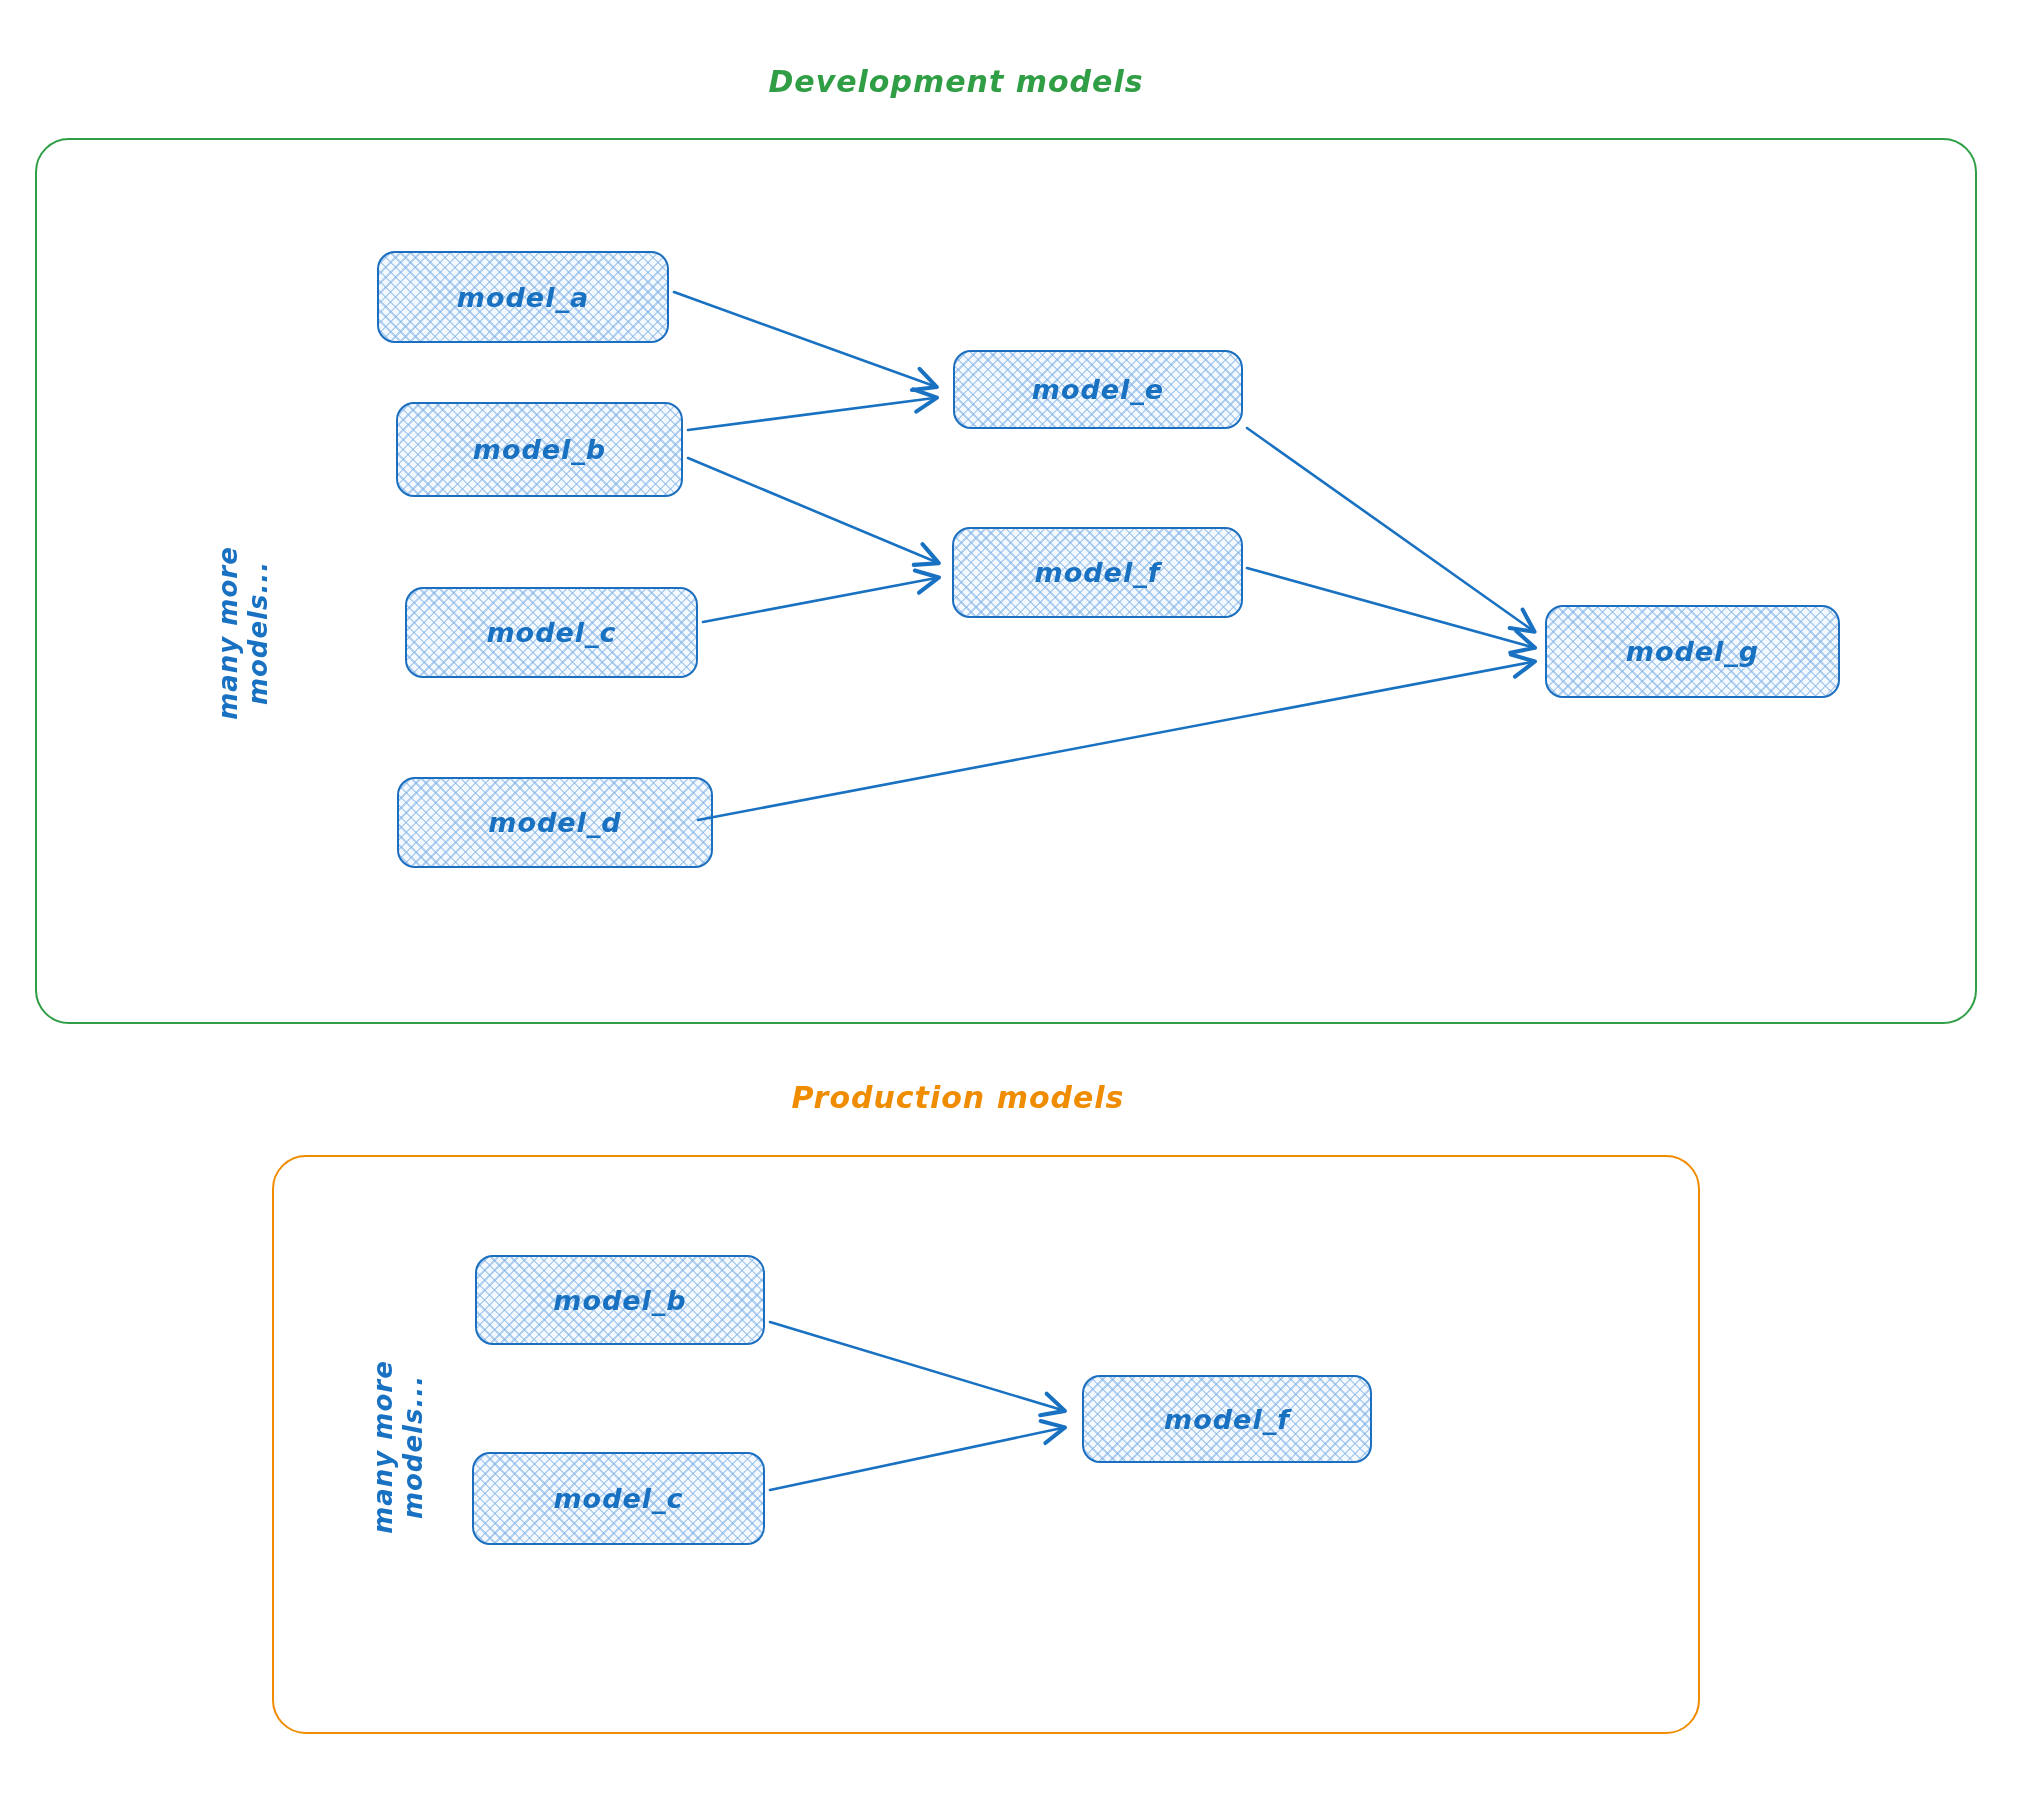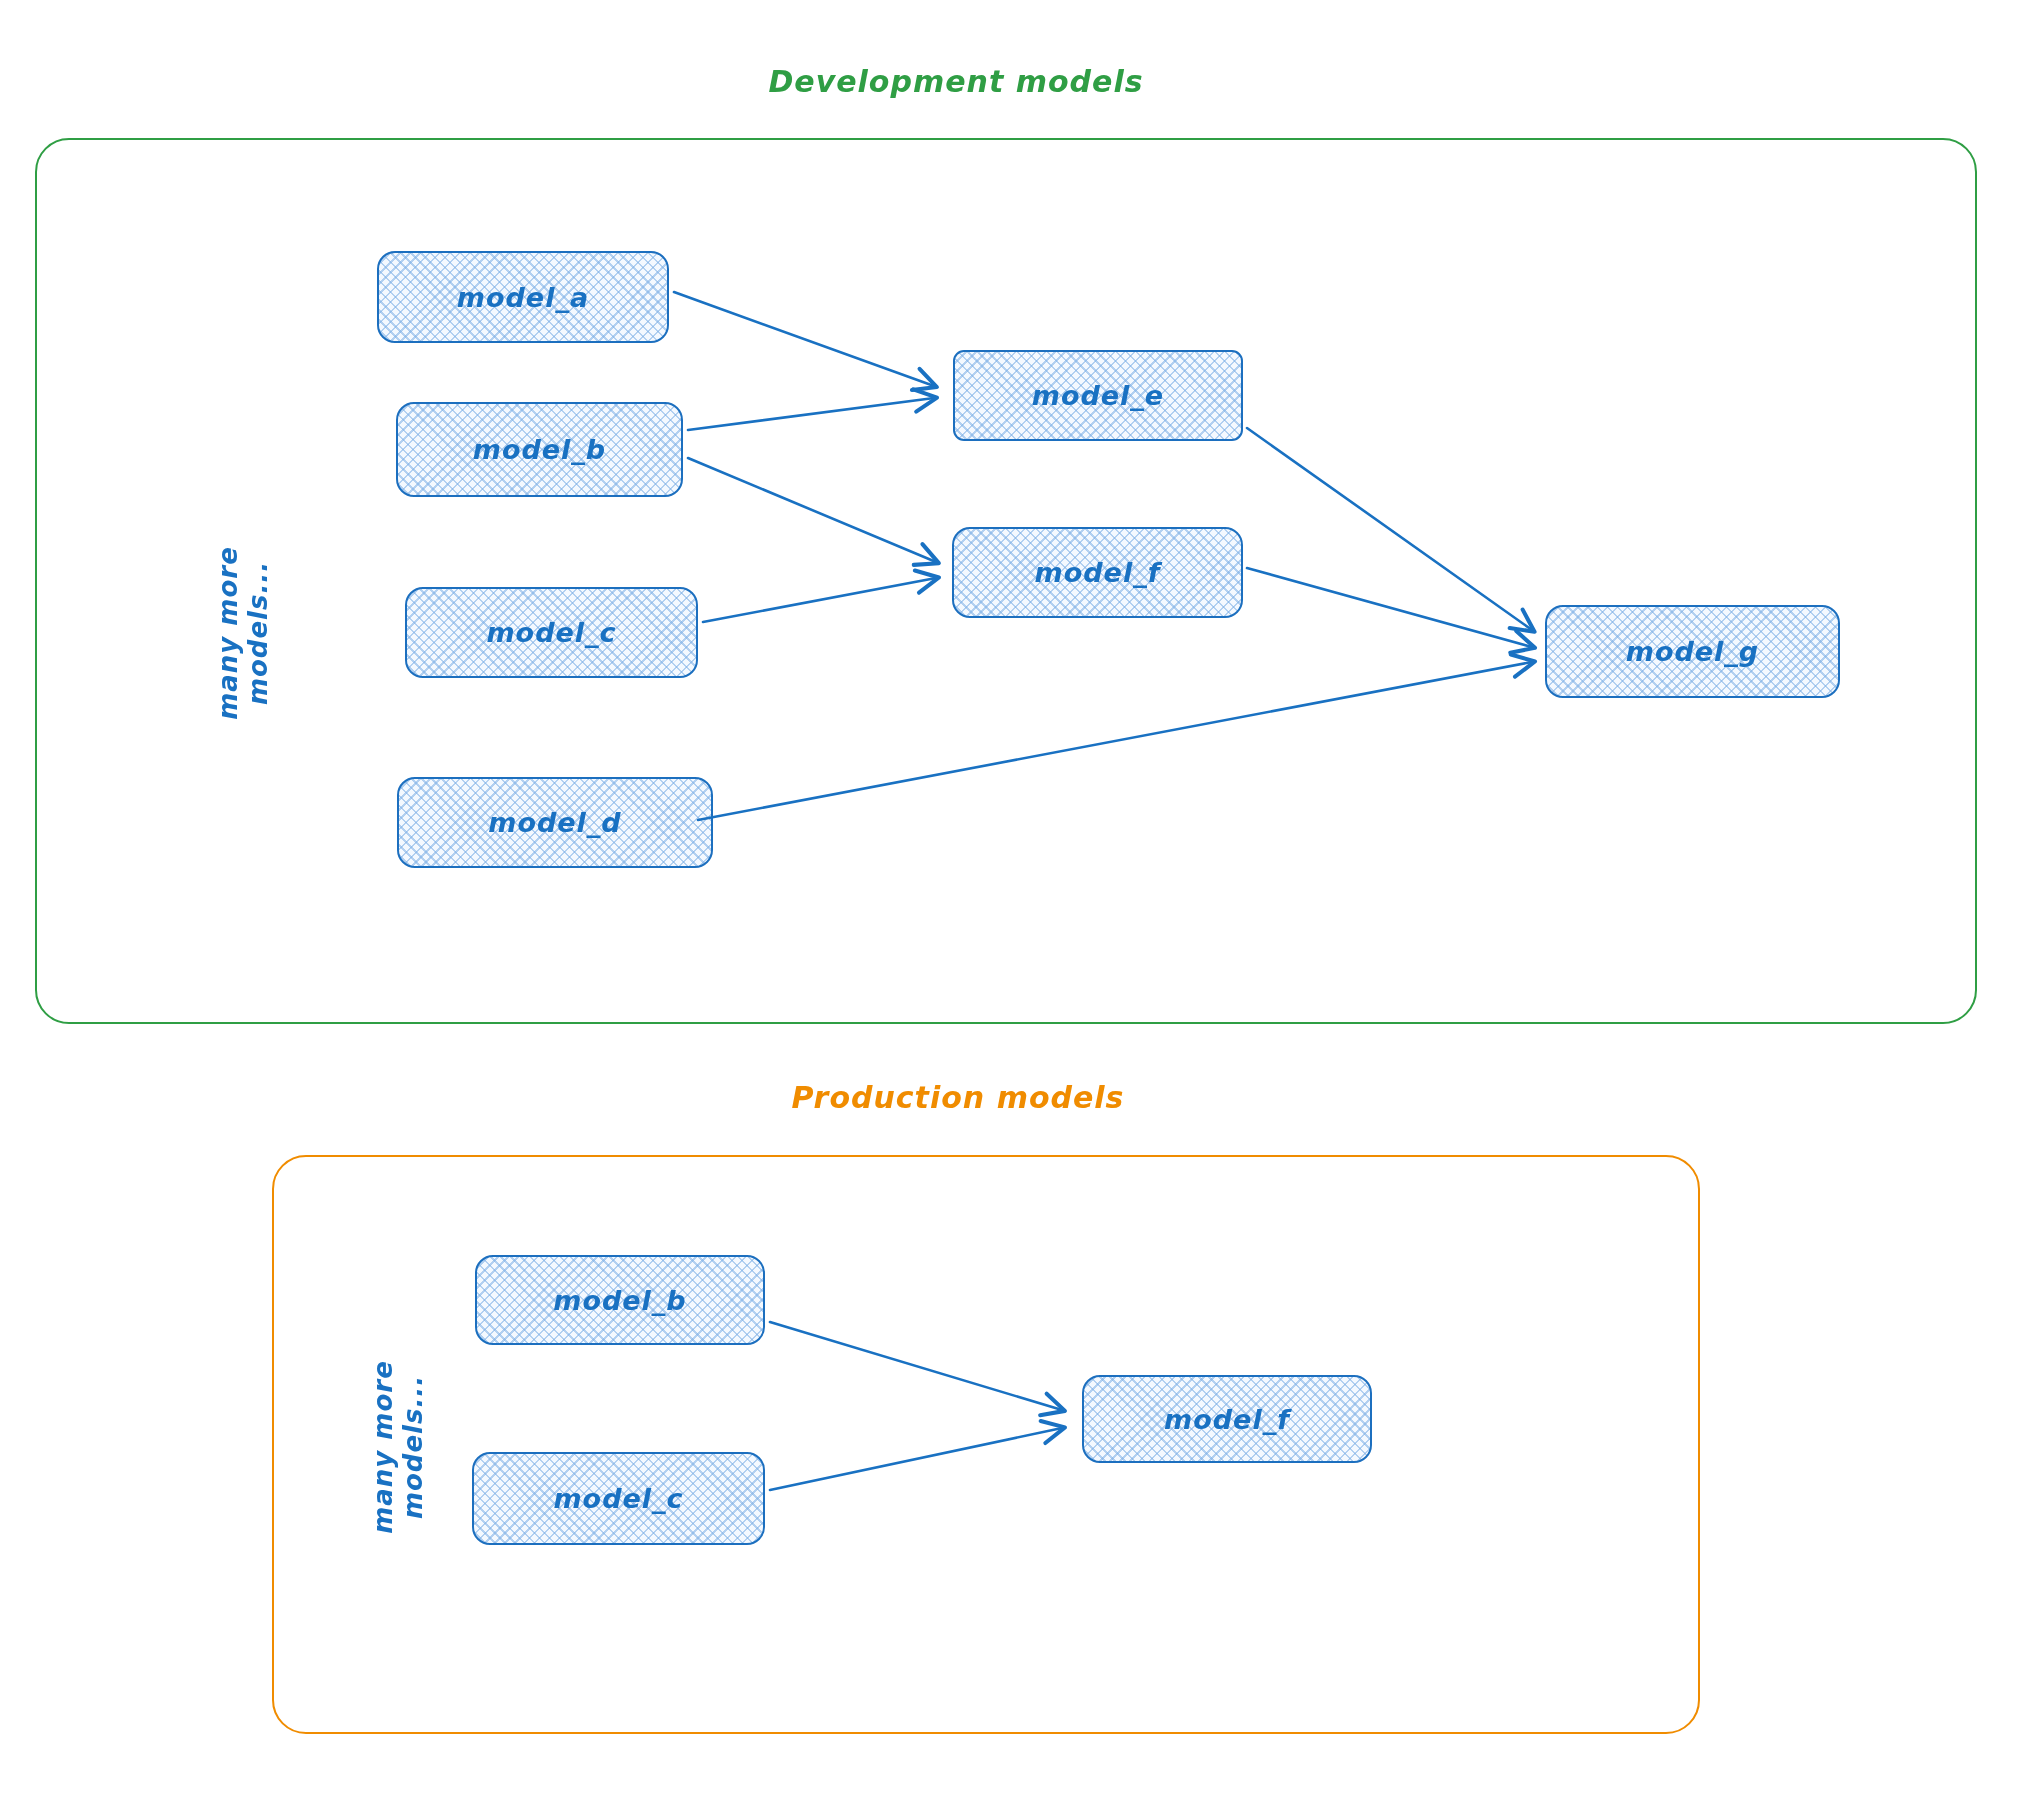--- a/index.html
+++ b/index.html
@@ -97,21 +97,21 @@
   </div>
 
   <div class="node" style="left:405px; top:587px; width:293px; height:91px;">
     <span>model_c</span>
   </div>
 
   <div class="node" style="left:397px; top:777px; width:316px; height:91px;">
     <span>model_d</span>
   </div>
 
-  <div class="node" style="left:953px; top:350px; width:290px; height:91px;border-radius:11px;">
+  <div class="node" style="left:953px; top:350px; width:290px; height:79px;">
     <span>model_e</span>
   </div>
 
   <div class="node" style="left:952px; top:527px; width:291px; height:91px;">
     <span>model_f</span>
   </div>
 
   <div class="node" style="left:1545px; top:605px; width:295px; height:93px;">
     <span>model_g</span>
   </div>

